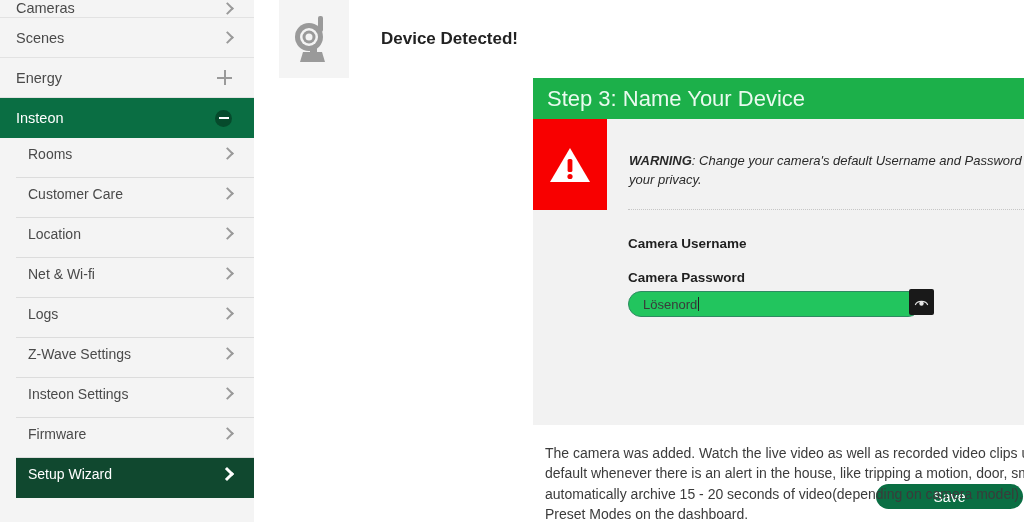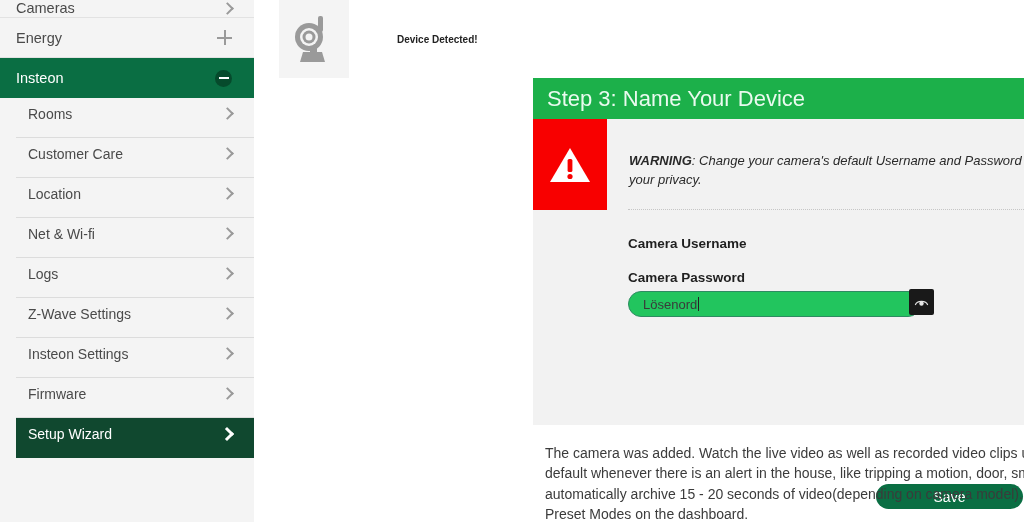--- a/index.html
+++ b/index.html
@@ -92,22 +92,22 @@
     width: 987px; height: 78px;
     display: flex; align-items: center;
     background: #ffffff;
   }
   .cam-badge {
     width: 70px; height: 78px;
     background: #f4f4f4;
     display: flex; align-items: center; justify-content: center;
   }
   .detected-text {
-    margin-left: 48px;
-    font-size: 10px; font-weight: bold; color: #222;
+    margin-left: 32px;
+    font-size: 17px; font-weight: bold; color: #222;
   }
 
   .step-header {
     position: absolute; left: 279px; top: 78px;
     width: 733px; height: 41px;
     background: #1cb04a;
     color: #eafaef;
     font-size: 22px;
     display: flex; align-items: center;
     padding-left: 14px;
@@ -196,20 +196,24 @@
 
 <div class="app">
 
   <nav class="sidebar">
 
     <div class="nav-row top-cut">
       <span class="lbl">Cameras</span>
       <span class="chev"></span>
     </div>
 
+    <div class="nav-row">
+      <span class="lbl">Scenes</span>
+      <span class="chev"></span>
+    </div>
 
     <div class="nav-row">
       <span class="lbl">Energy</span>
       <span class="plus"></span>
     </div>
 
     <div class="nav-row active">
       <span class="lbl">Insteon</span>
       <span class="minus-circle"></span>
     </div>

